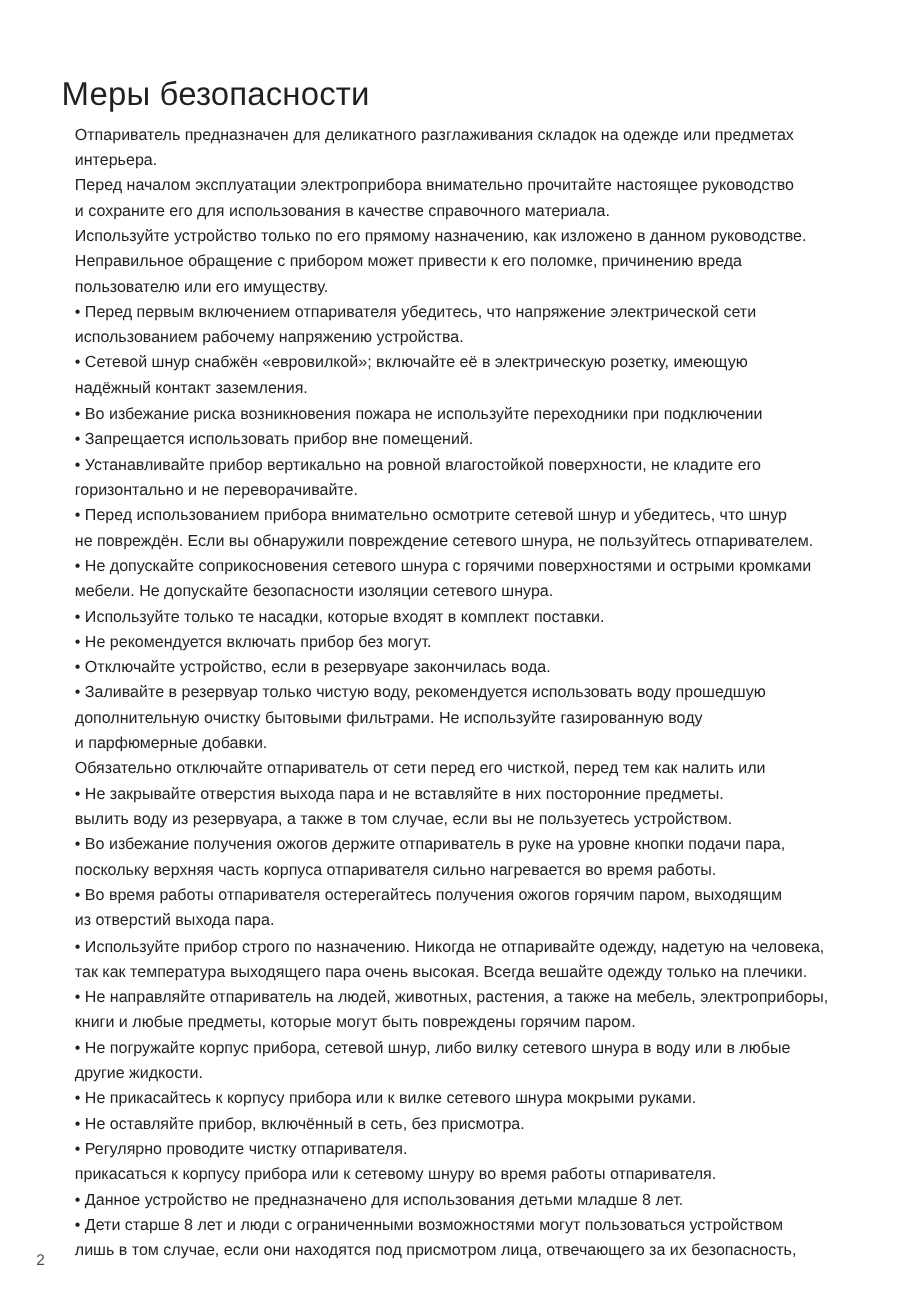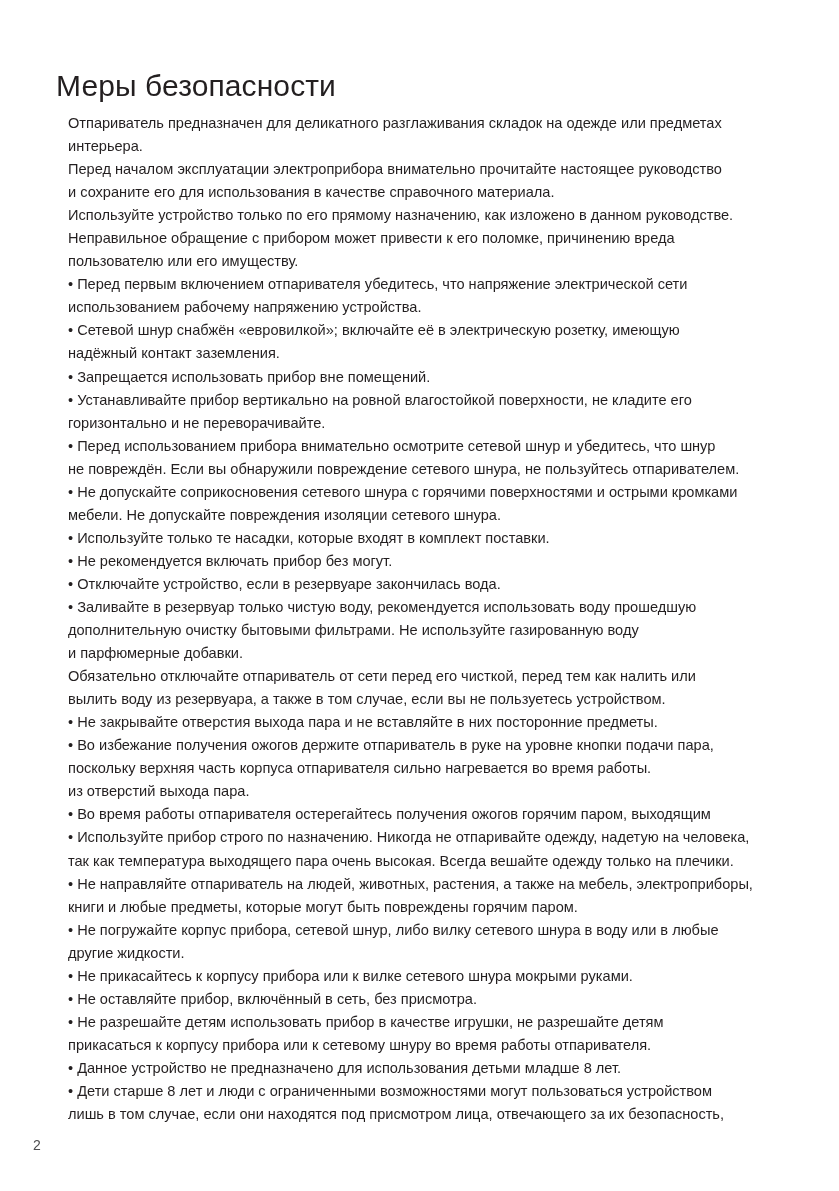--- a/index.html
+++ b/index.html
@@ -72,49 +72,50 @@
         <span class="line">интерьера.</span>
         <span class="line">Перед началом эксплуатации электроприбора внимательно прочитайте настоящее руководство</span>
         <span class="line">и сохраните его для использования в качестве справочного материала.</span>
         <span class="line">Используйте устройство только по его прямому назначению, как изложено в данном руководстве.</span>
         <span class="line">Неправильное обращение с прибором может привести к его поломке, причинению вреда</span>
         <span class="line">пользователю или его имуществу.</span>
         <span class="line">• Перед первым включением отпаривателя убедитесь, что напряжение электрической сети</span>
         <span class="line">использованием рабочему напряжению устройства.</span>
         <span class="line">• Сетевой шнур снабжён «евровилкой»; включайте её в электрическую розетку, имеющую</span>
         <span class="line">надёжный контакт заземления.</span>
+        <span class="line">• Во избежание риска возникновения пожара не используйте переходники при подключении</span>
         <span class="line">• Запрещается использовать прибор вне помещений.</span>
         <span class="line">• Устанавливайте прибор вертикально на ровной влагостойкой поверхности, не кладите его</span>
         <span class="line">горизонтально и не переворачивайте.</span>
         <span class="line">• Перед использованием прибора внимательно осмотрите сетевой шнур и убедитесь, что шнур</span>
         <span class="line">не повреждён. Если вы обнаружили повреждение сетевого шнура, не пользуйтесь отпаривателем.</span>
         <span class="line">• Не допускайте соприкосновения сетевого шнура с горячими поверхностями и острыми кромками</span>
-        <span class="line">мебели. Не допускайте повреждения изоляции сетевого шнура.</span>
+        <span class="line">мебели. Не допускайте безопасности изоляции сетевого шнура.</span>
         <span class="line">• Используйте только те насадки, которые входят в комплект поставки.</span>
         <span class="line">• Не рекомендуется включать прибор без могут.</span>
         <span class="line">• Отключайте устройство, если в резервуаре закончилась вода.</span>
         <span class="line">• Заливайте в резервуар только чистую воду, рекомендуется использовать воду прошедшую</span>
         <span class="line">дополнительную очистку бытовыми фильтрами. Не используйте газированную воду</span>
         <span class="line">и парфюмерные добавки.</span>
         <span class="line">Обязательно отключайте отпариватель от сети перед его чисткой, перед тем как налить или</span>
+        <span class="line">• Не закрывайте отверстия выхода пара и не вставляйте в них посторонние предметы.</span>
         <span class="line">вылить воду из резервуара, а также в том случае, если вы не пользуетесь устройством.</span>
-        <span class="line">• Не закрывайте отверстия выхода пара и не вставляйте в них посторонние предметы.</span>
         <span class="line">• Во избежание получения ожогов держите отпариватель в руке на уровне кнопки подачи пара,</span>
         <span class="line">поскольку верхняя часть корпуса отпаривателя сильно нагревается во время работы.</span>
+        <span class="line">• Во время работы отпаривателя остерегайтесь получения ожогов горячим паром, выходящим</span>
         <span class="line">из отверстий выхода пара.</span>
-        <span class="line">• Во время работы отпаривателя остерегайтесь получения ожогов горячим паром, выходящим</span>
         <span class="line">• Используйте прибор строго по назначению. Никогда не отпаривайте одежду, надетую на человека,</span>
         <span class="line">так как температура выходящего пара очень высокая. Всегда вешайте одежду только на плечики.</span>
         <span class="line">• Не направляйте отпариватель на людей, животных, растения, а также на мебель, электроприборы,</span>
         <span class="line">книги и любые предметы, которые могут быть повреждены горячим паром.</span>
         <span class="line">• Не погружайте корпус прибора, сетевой шнур, либо вилку сетевого шнура в воду или в любые</span>
         <span class="line">другие жидкости.</span>
         <span class="line">• Не прикасайтесь к корпусу прибора или к вилке сетевого шнура мокрыми руками.</span>
         <span class="line">• Не оставляйте прибор, включённый в сеть, без присмотра.</span>
-        <span class="line">• Не разрешайте детям использовать прибор в качестве игрушки, не разрешайте детям</span>
+        <span class="line">• Регулярно проводите чистку отпаривателя.</span>
         <span class="line">прикасаться к корпусу прибора или к сетевому шнуру во время работы отпаривателя.</span>
         <span class="line">• Данное устройство не предназначено для использования детьми младше 8 лет.</span>
         <span class="line">• Дети старше 8 лет и люди с ограниченными возможностями могут пользоваться устройством</span>
         <span class="line">лишь в том случае, если они находятся под присмотром лица, отвечающего за их безопасность,</span>
       </div>
   </div>
 
   <div class="page-number">2</div>
 
 </div>

